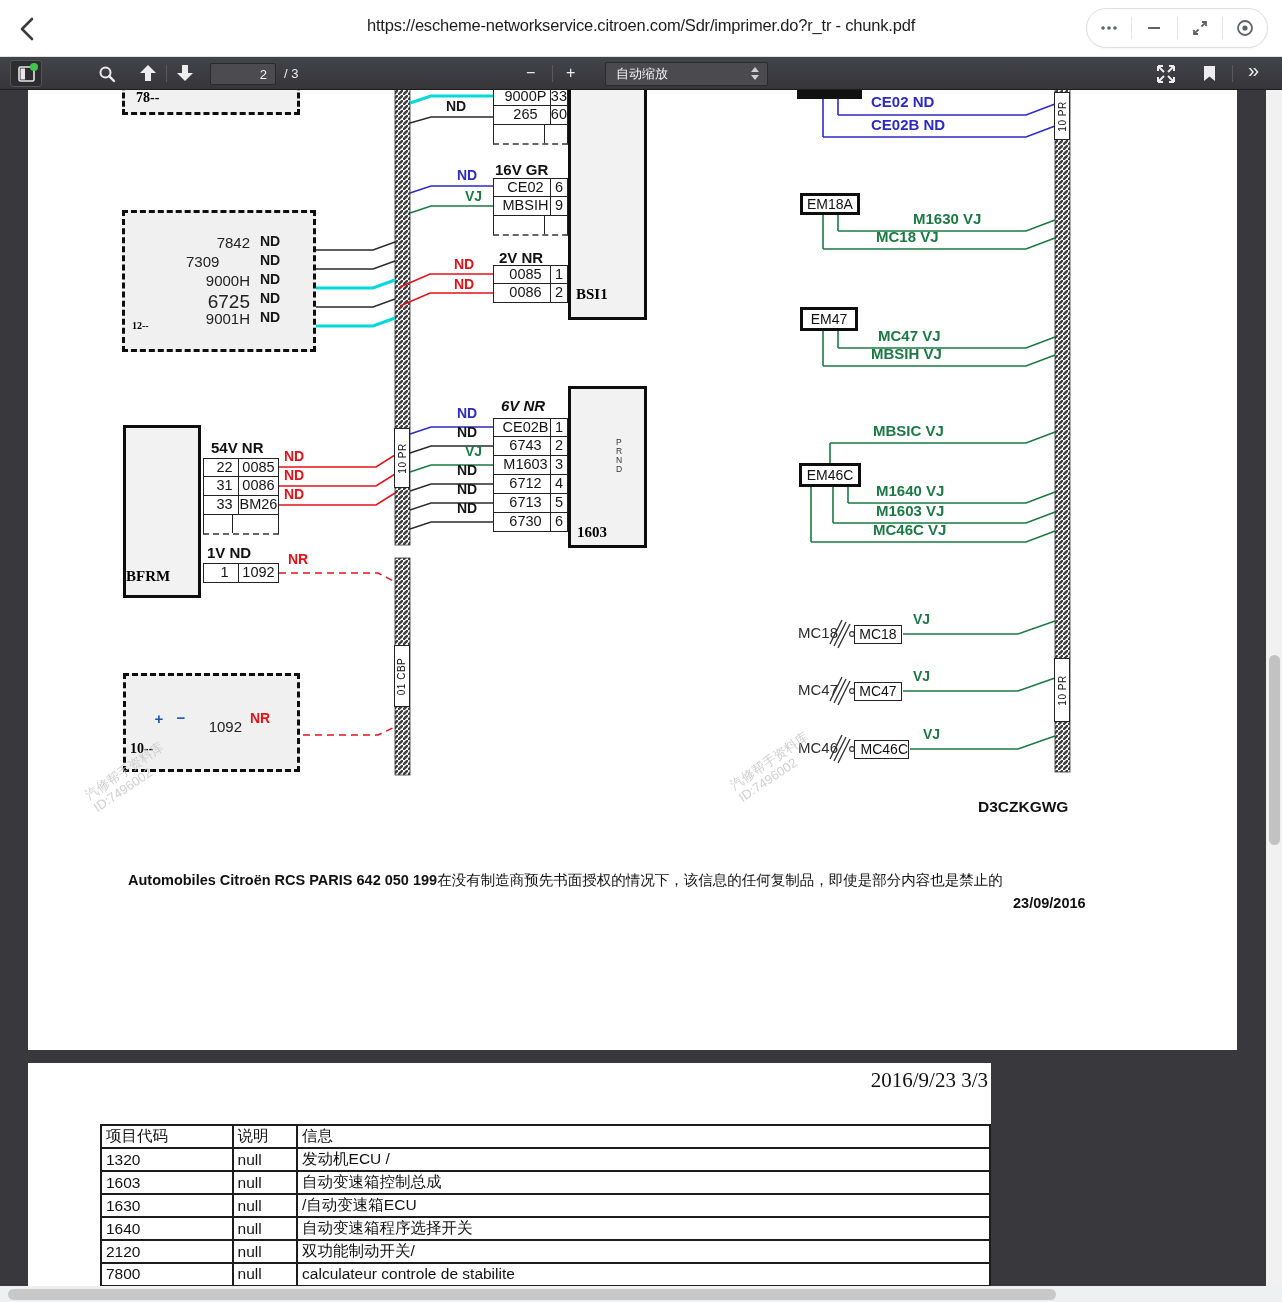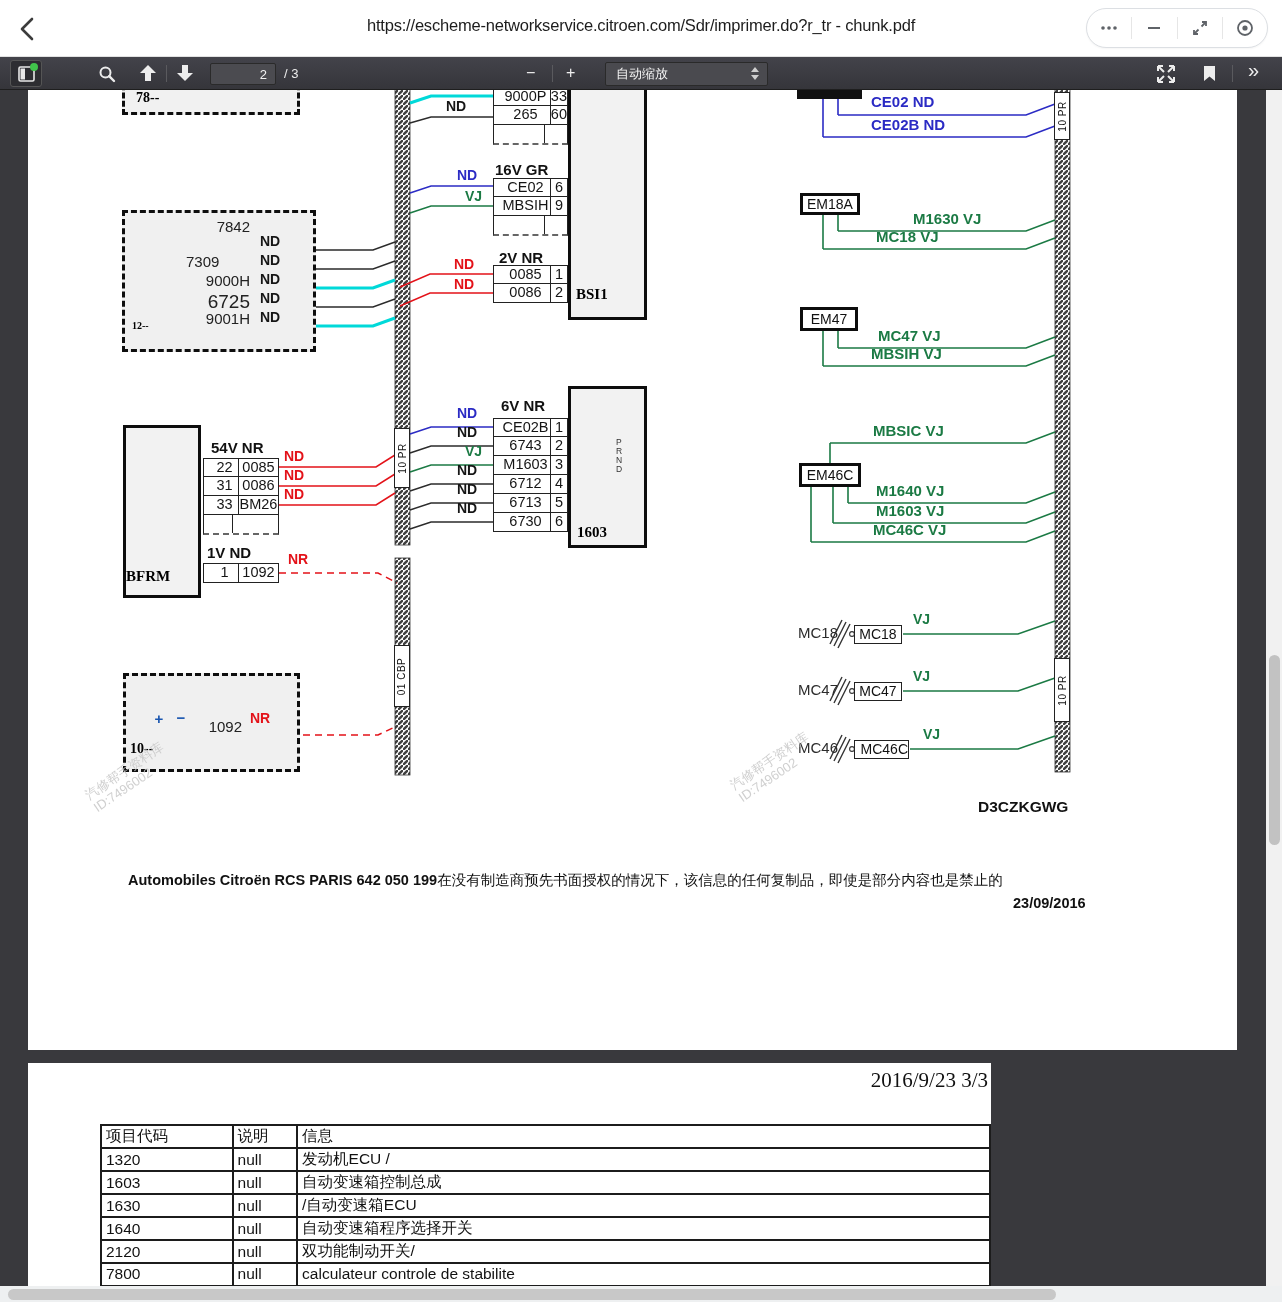--- a/index.html
+++ b/index.html
@@ -404,21 +404,21 @@
         <div class="prow">
             <div class="c1">0085</div>
             <div class="c2">1</div>
           </div>
         <div class="prow">
             <div class="c1">0086</div>
             <div class="c2">2</div>
           </div>
       </div>
 
-      <div class="hdr" style="left:473px;top:307px;">6V NR</div>
+      <div class="hdr" style="left:473px;top:307px;font-style:italic;">6V NR</div>
       <div class="lbl blue" style="left:429px;top:315px;">ND</div>
       <div class="lbl" style="left:429px;top:334px;">ND</div>
       <div class="lbl green" style="left:437px;top:353px;">VJ</div>
       <div class="lbl" style="left:429px;top:372px;">ND</div>
       <div class="lbl" style="left:429px;top:391px;">ND</div>
       <div class="lbl" style="left:429px;top:410px;">ND</div>
       <div class="ptable" style="left:465px;top:328px;width:75px;">
         <div class="prow">
             <div class="c1">CE02B</div>
             <div class="c2">1</div>
@@ -438,21 +438,21 @@
         <div class="prow">
             <div class="c1">6713</div>
             <div class="c2">5</div>
           </div>
         <div class="prow">
             <div class="c1">6730</div>
             <div class="c2">6</div>
           </div>
       </div>
 
-      <div class="abs" style="left:158px;top:128px;width:64px;text-align:right;font-size:15px;color:#222;">7842</div>
+      <div class="abs" style="left:158px;top:144px;width:64px;text-align:right;font-size:15px;color:#222;">7842</div>
       <div class="abs" style="left:158px;top:163px;width:64px;text-align:left;font-size:15px;color:#222;">7309</div>
       <div class="abs" style="left:158px;top:182px;width:64px;text-align:right;font-size:15px;color:#222;">9000H</div>
       <div class="abs" style="left:158px;top:201px;width:64px;text-align:right;font-size:19px;color:#222;">6725</div>
       <div class="abs" style="left:158px;top:220px;width:64px;text-align:right;font-size:15px;color:#222;">9001H</div>
       <div class="lbl" style="left:232px;top:143px;">ND</div>
       <div class="lbl" style="left:232px;top:162px;">ND</div>
       <div class="lbl" style="left:232px;top:181px;">ND</div>
       <div class="lbl" style="left:232px;top:200px;">ND</div>
       <div class="lbl" style="left:232px;top:219px;">ND</div>
 

